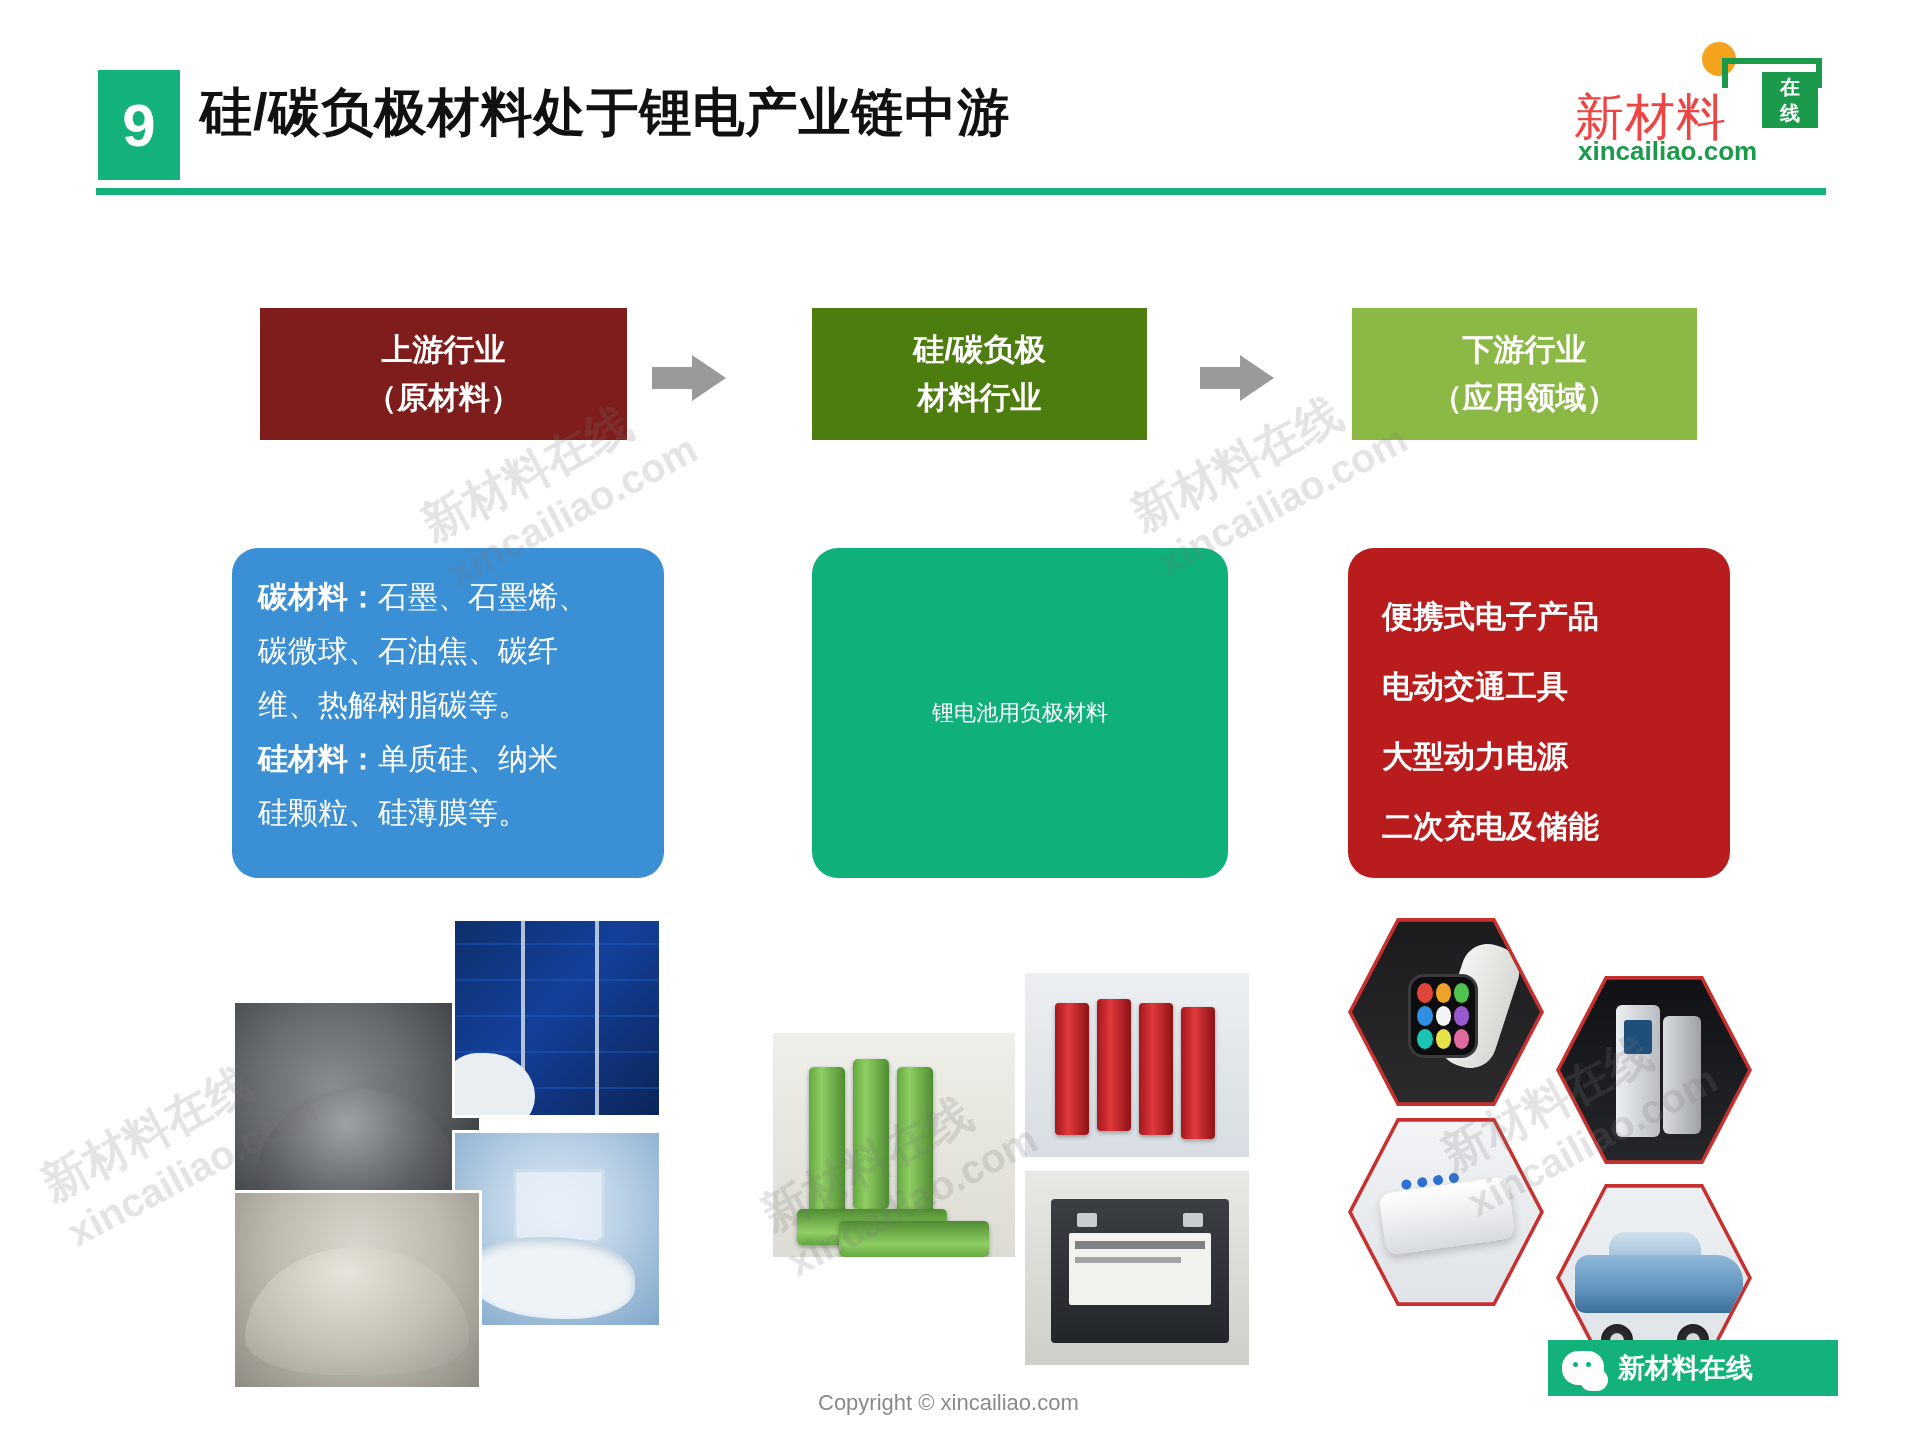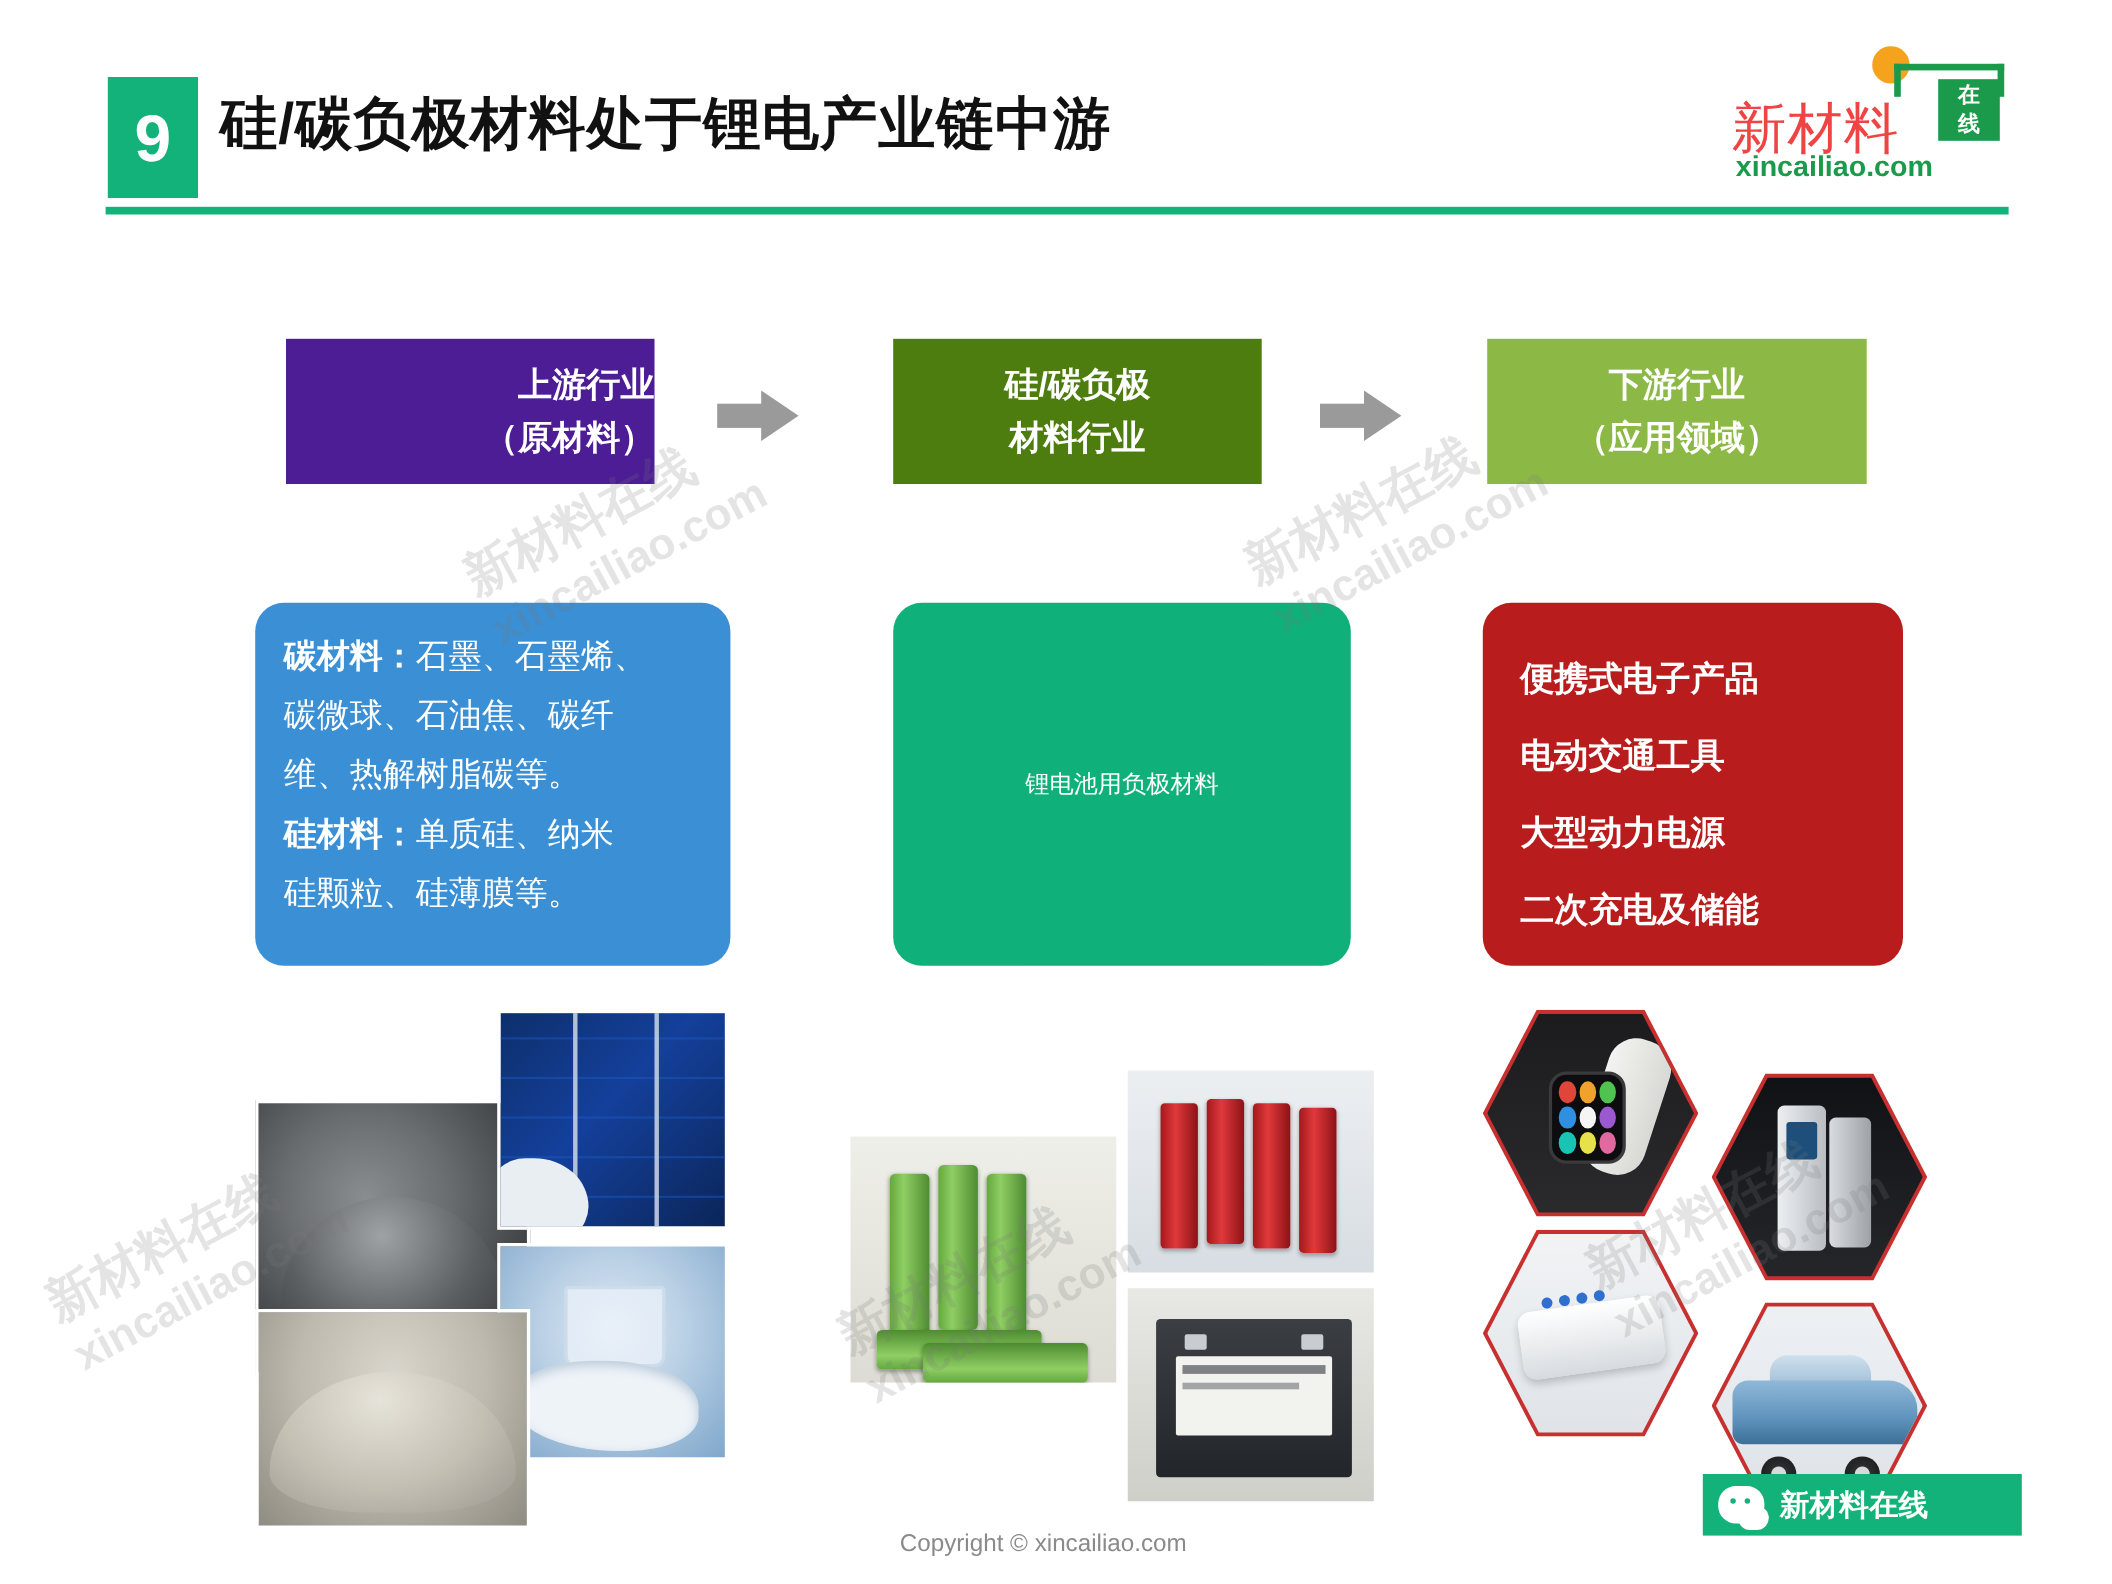--- a/index.html
+++ b/index.html
@@ -84,21 +84,21 @@
     position: absolute;
     height: 132px;
     color: #ffffff;
     font-size: 31px;
     font-weight: bold;
     display: flex; flex-direction: column;
     align-items: center; justify-content: center;
     line-height: 48px;
     text-align: center;
   }
-  #top-up     { left: 260px;  top: 308px; width: 335px; background: #4c1d95; align-items: flex-end; }
+  #top-up     { left: 260px;  top: 308px; width: 367px; background: #7f1d1d; }
   #top-mid    { left: 812px;  top: 308px; width: 335px; background: #4d7c0f; }
   #top-down   { left: 1352px; top: 308px; width: 345px; background: #8cb945; }
 
   .arrow {
     position: absolute;
     top: 355px;
     width: 74px; height: 46px;
   }
   .arrow .bar {
     position: absolute; left: 0; top: 12px;

